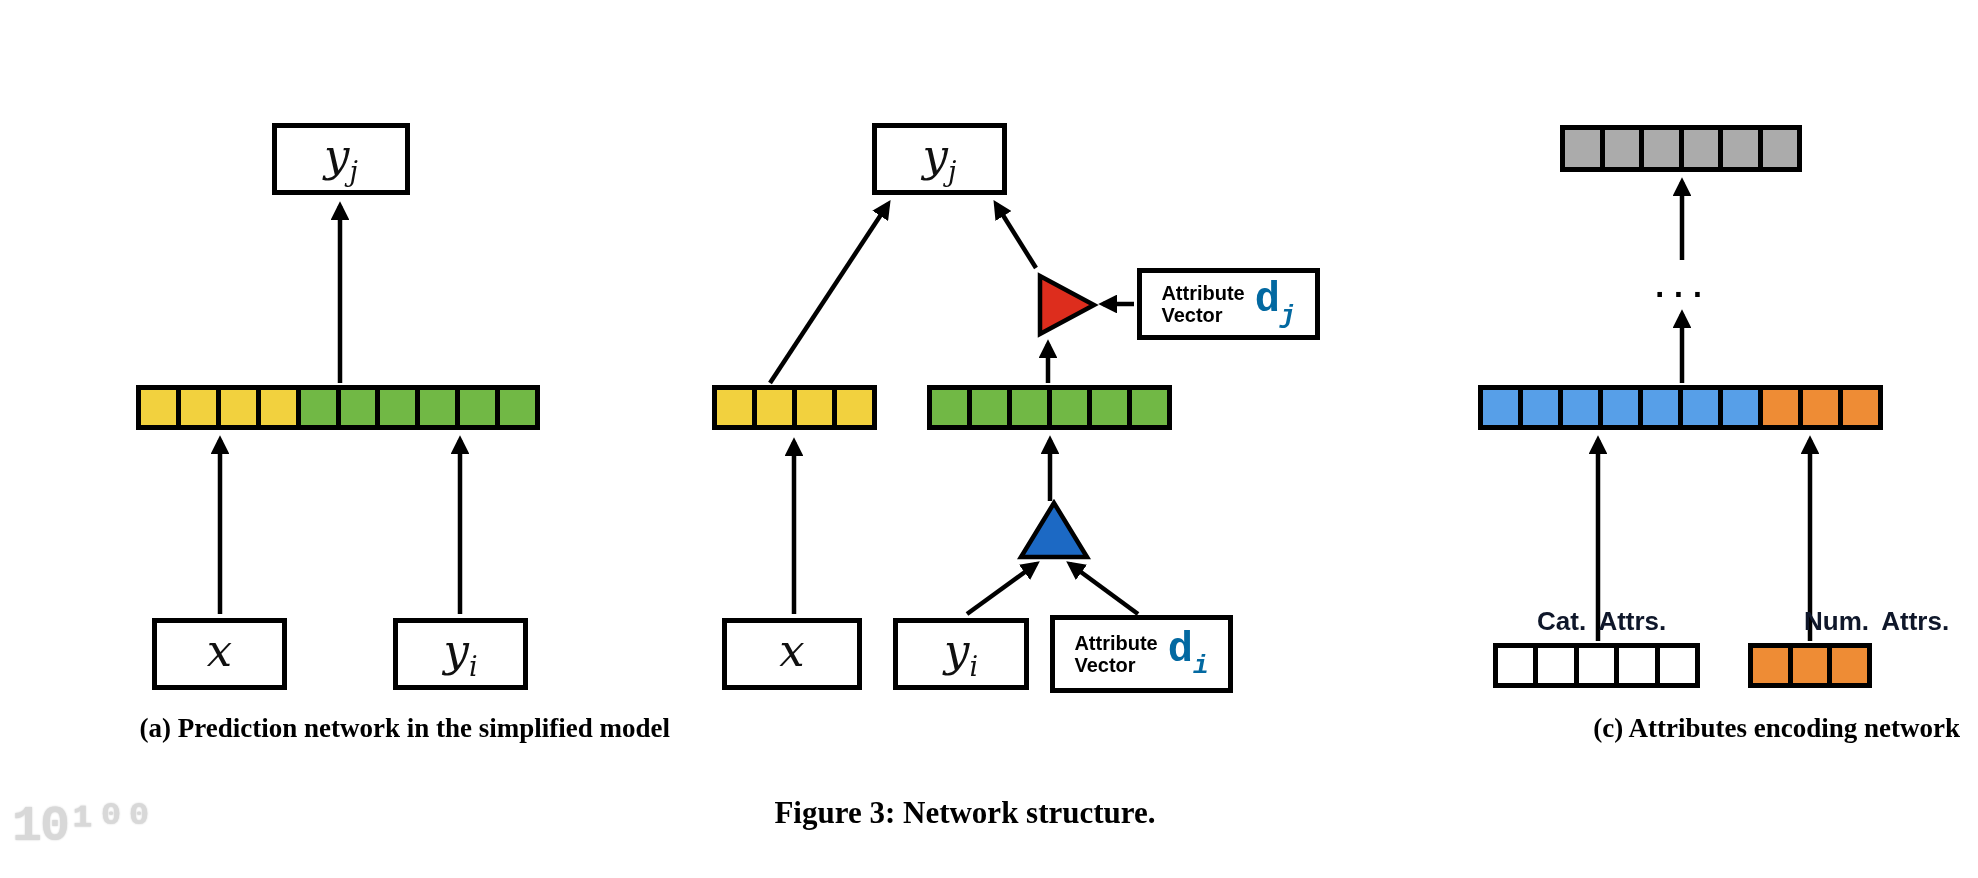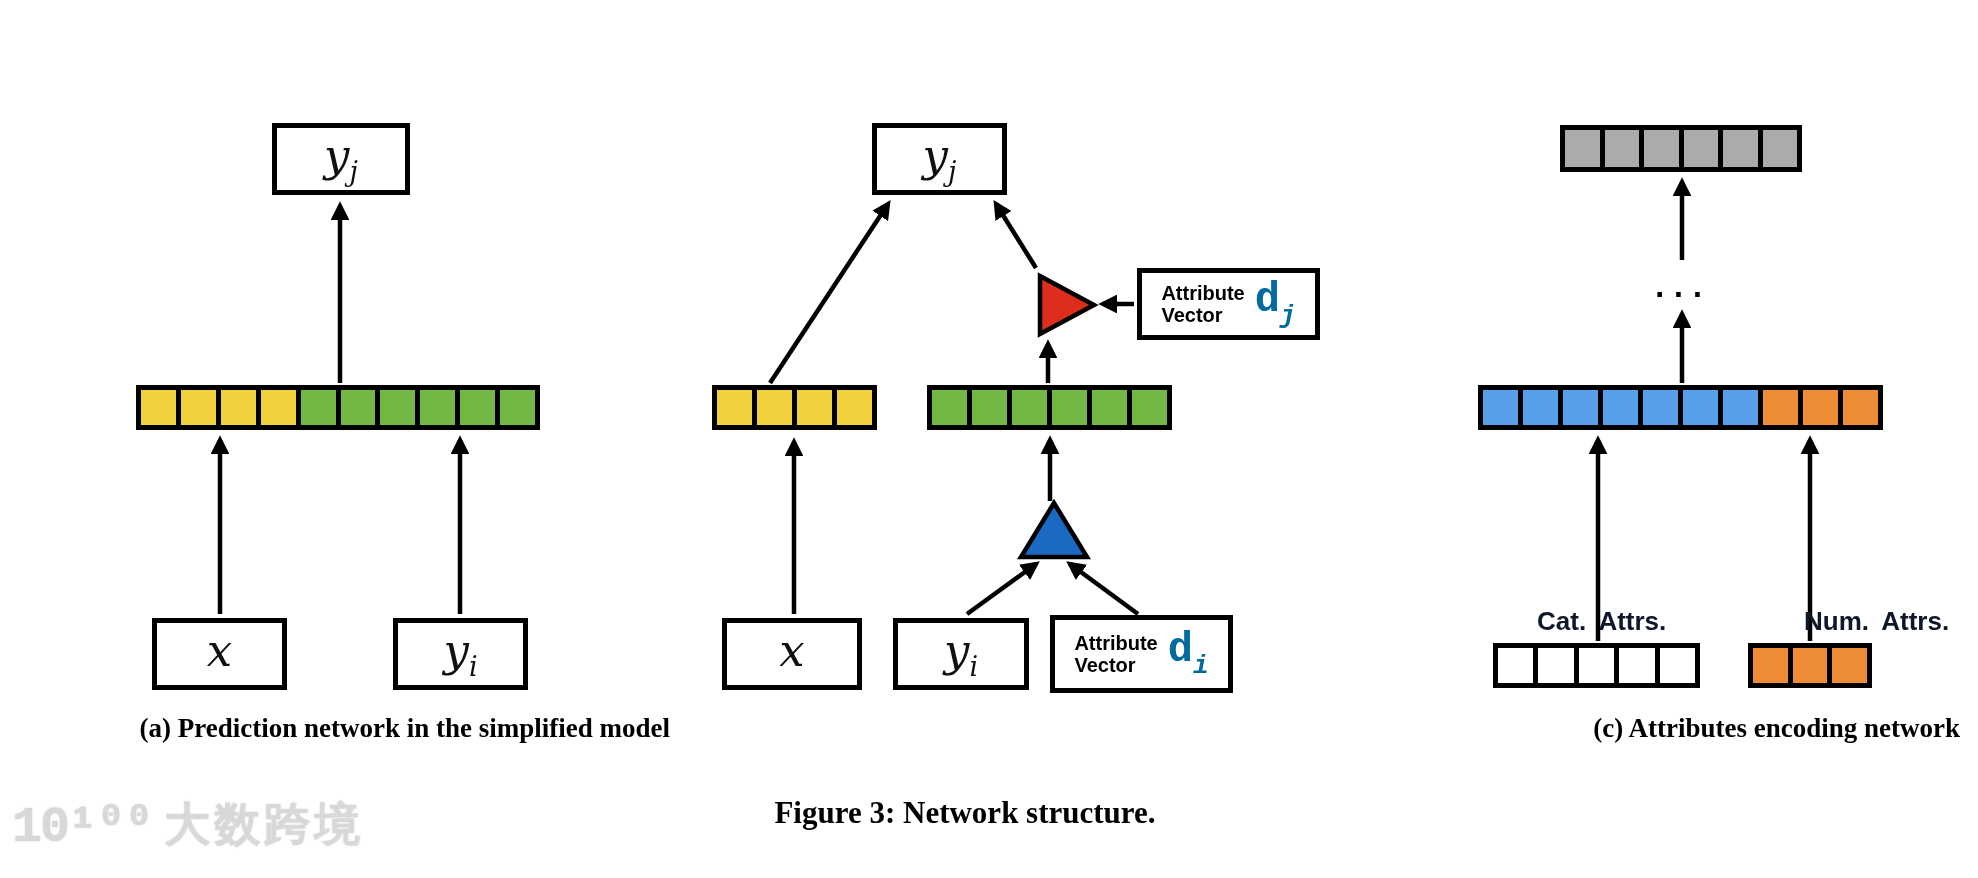--- a/index.html
+++ b/index.html
@@ -192,16 +192,15 @@
       <div class="cell" style="background: rgb(238, 140, 53);"></div>
       <div class="cell" style="background: rgb(238, 140, 53);"></div>
       <div class="cell" style="background: rgb(238, 140, 53);"></div>
     </div>
   <div class="caption" style="left:1440px; top:713px; width:520px;">(c) Attributes encoding network</div>
 
   <div class="fig-caption">Figure 3: Network structure.</div>
 
   <div class="watermark">
     <span class="wm-logo">10¹⁰⁰</span>
-    <span class="wm-text">大数跨境</span>
   </div>
 
 </div>
 
 </body></html>

